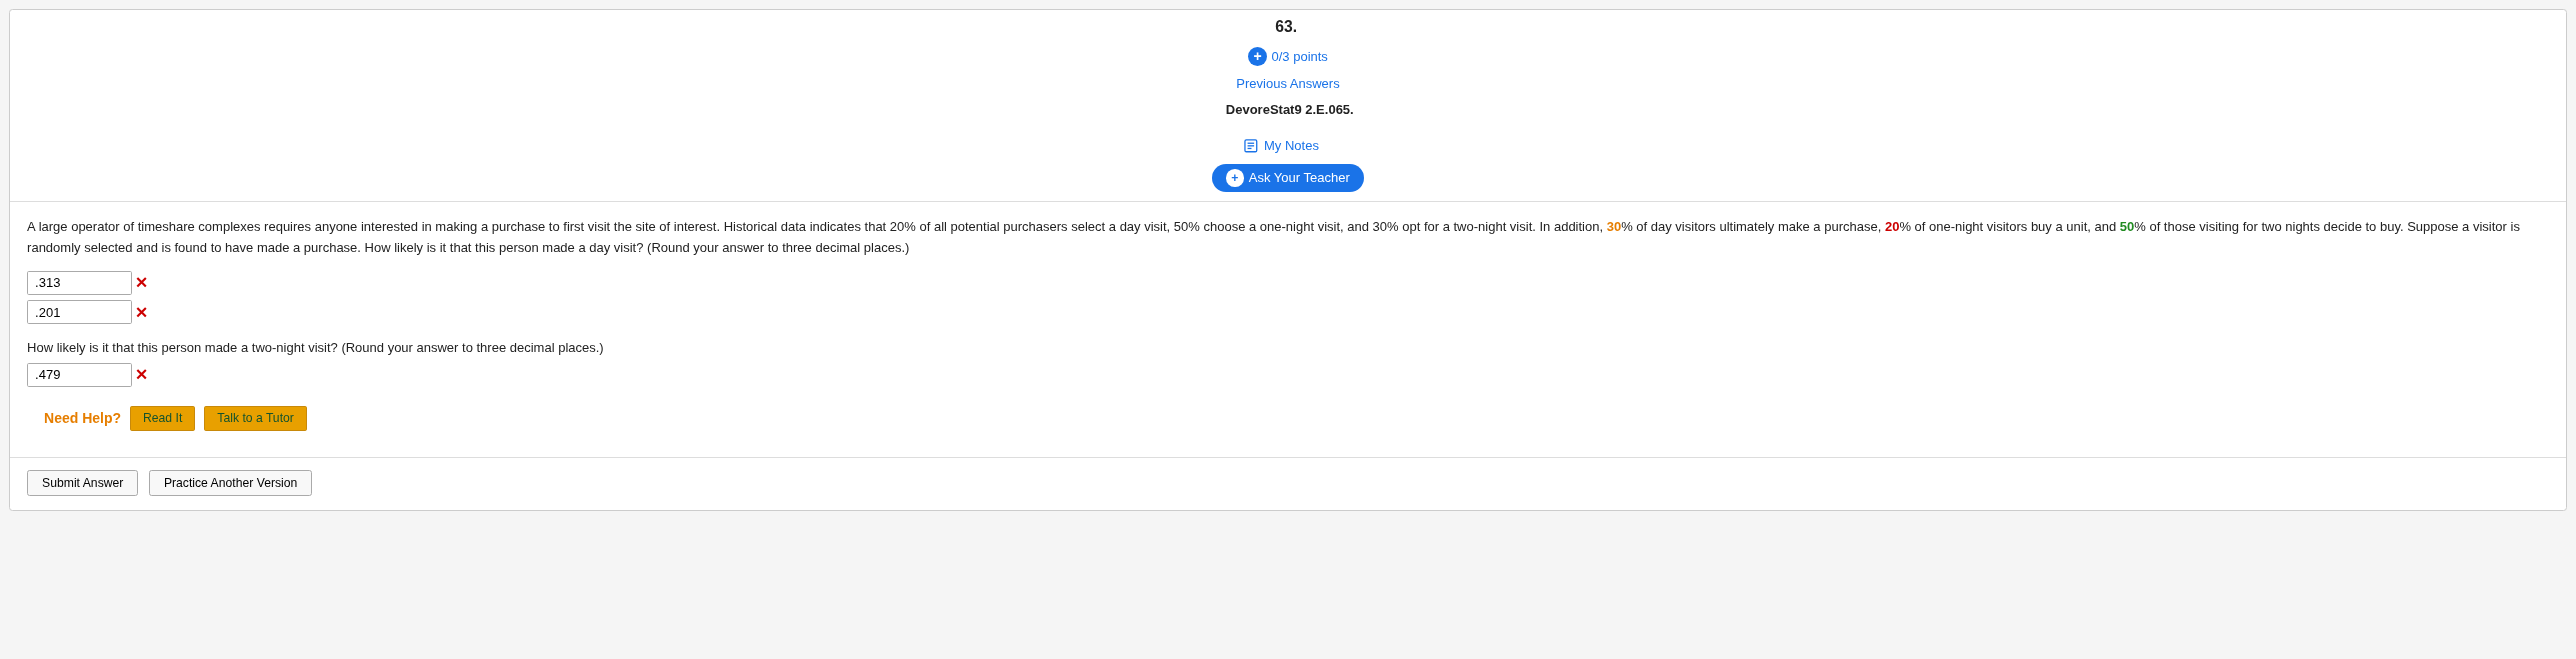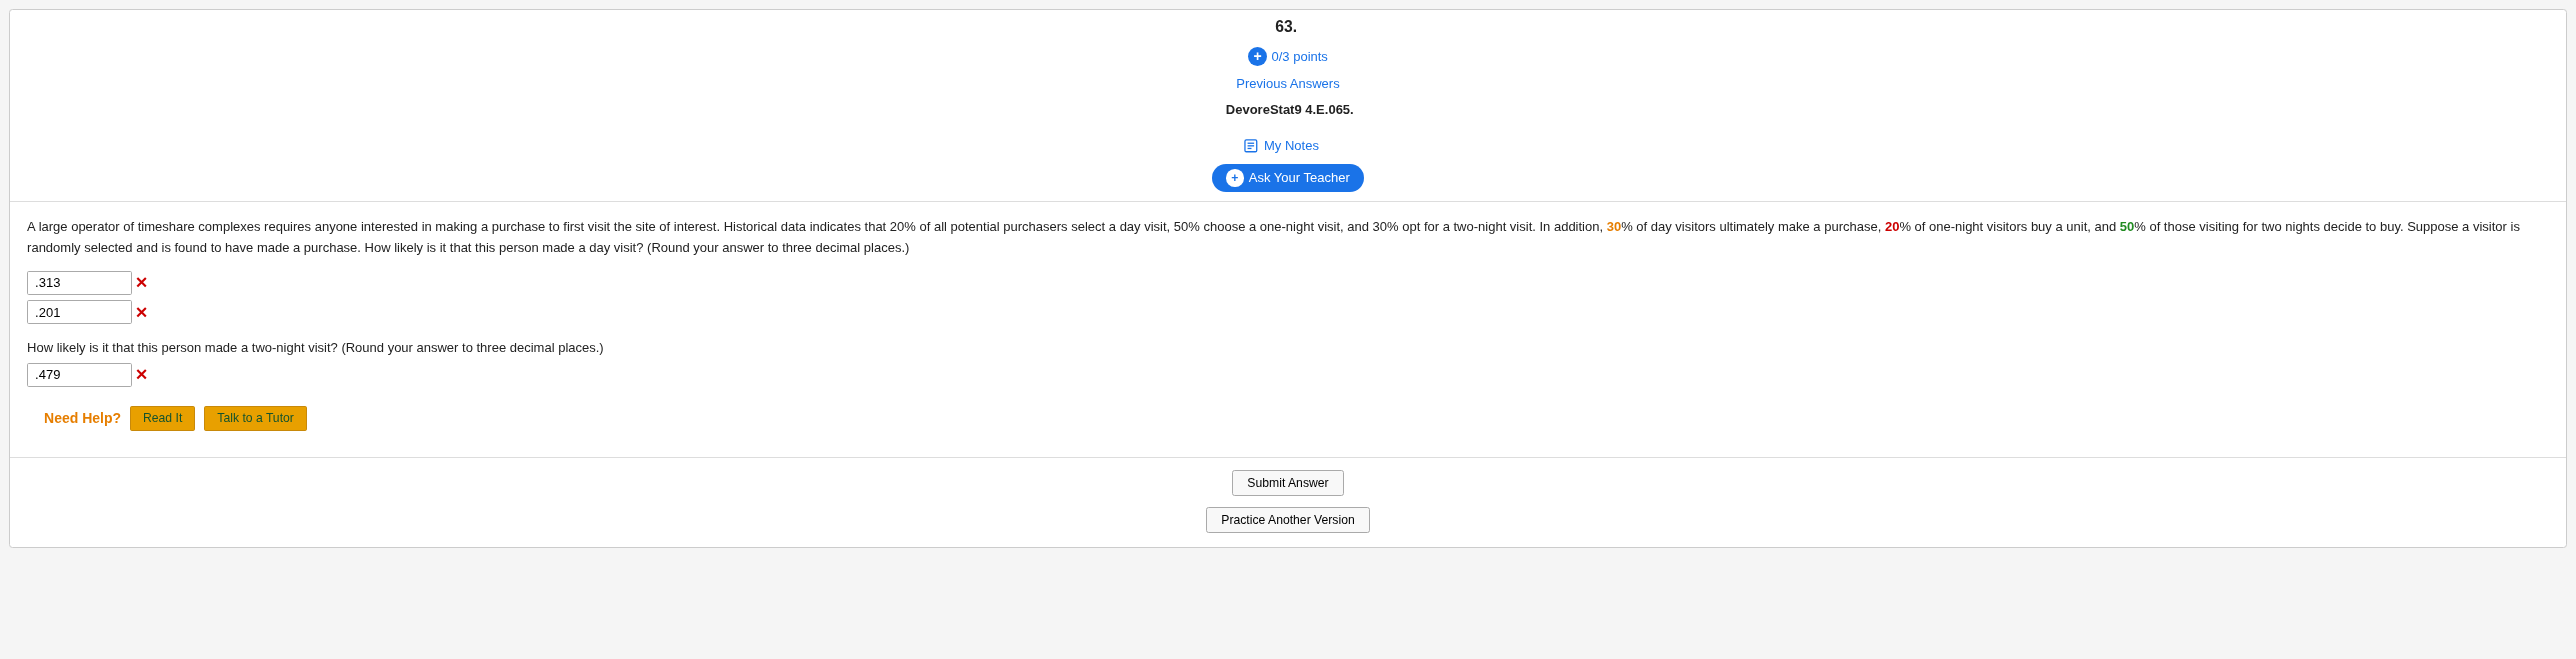--- a/index.html
+++ b/index.html
@@ -143,21 +143,20 @@
       border-radius: 1.7px;
       font-weight: normal;
     }
     .question-footer {
       display: flex;
       align-items: center;
       gap: 10.5px;
       padding: 12.2px 17.4px 14px 17.4px;
       border-top: 0.9px solid #ddd;
       margin-top: 12.2px;
-      flex-direction: column;
     }
     .submit-btn {
       background: #f8f8f8;
       border: 0.9px solid #aaa;
       padding: 5.2px 14px;
       font-size: 12.2px;
       cursor: pointer;
       border-radius: 2.6px;
     }
     .practice-btn {
@@ -177,21 +176,21 @@
   <div class="question-header">
     <span class="question-number">63.</span>
 
     <div class="points-badge">
       <div class="plus-circle">+</div>
       <span>0/3 points</span>
     </div>
 
     <a class="prev-answers-link">Previous Answers</a>
 
-    <span class="question-id">DevoreStat9 4.E.065.</span>
+    <span class="question-id">DevoreStat9 2.E.065.</span>
 
     <div class="header-spacer"></div>
 
     <div class="my-notes-btn">
       <svg width="15.7" height="15.7" viewBox="0 0 24 24" fill="none" stroke="#1a73e8" stroke-width="2">
         <rect x="3" y="3" width="18" height="18" rx="2"></rect>
         <line x1="7" y1="8" x2="17" y2="8"></line>
         <line x1="7" y1="12" x2="17" y2="12"></line>
         <line x1="7" y1="16" x2="13" y2="16"></line>
       </svg>

